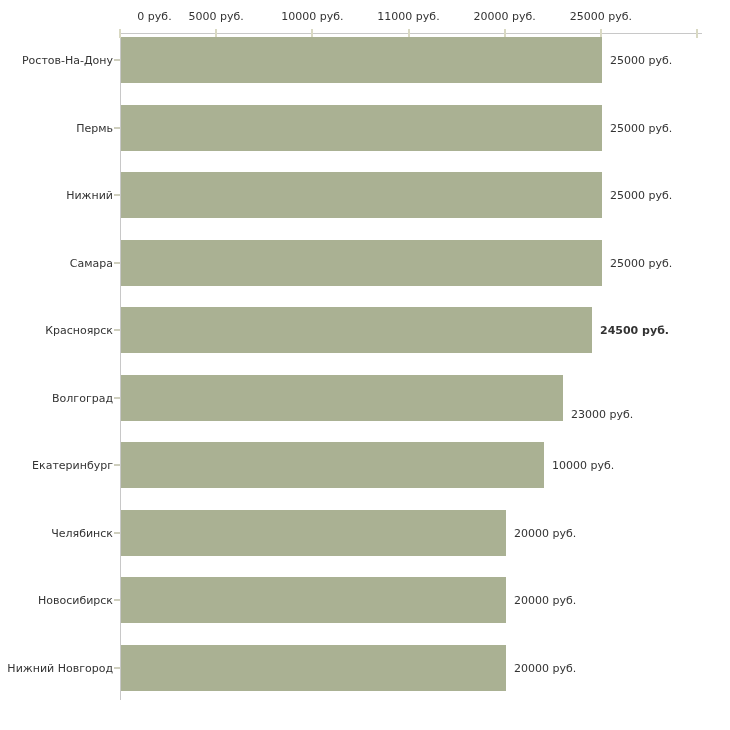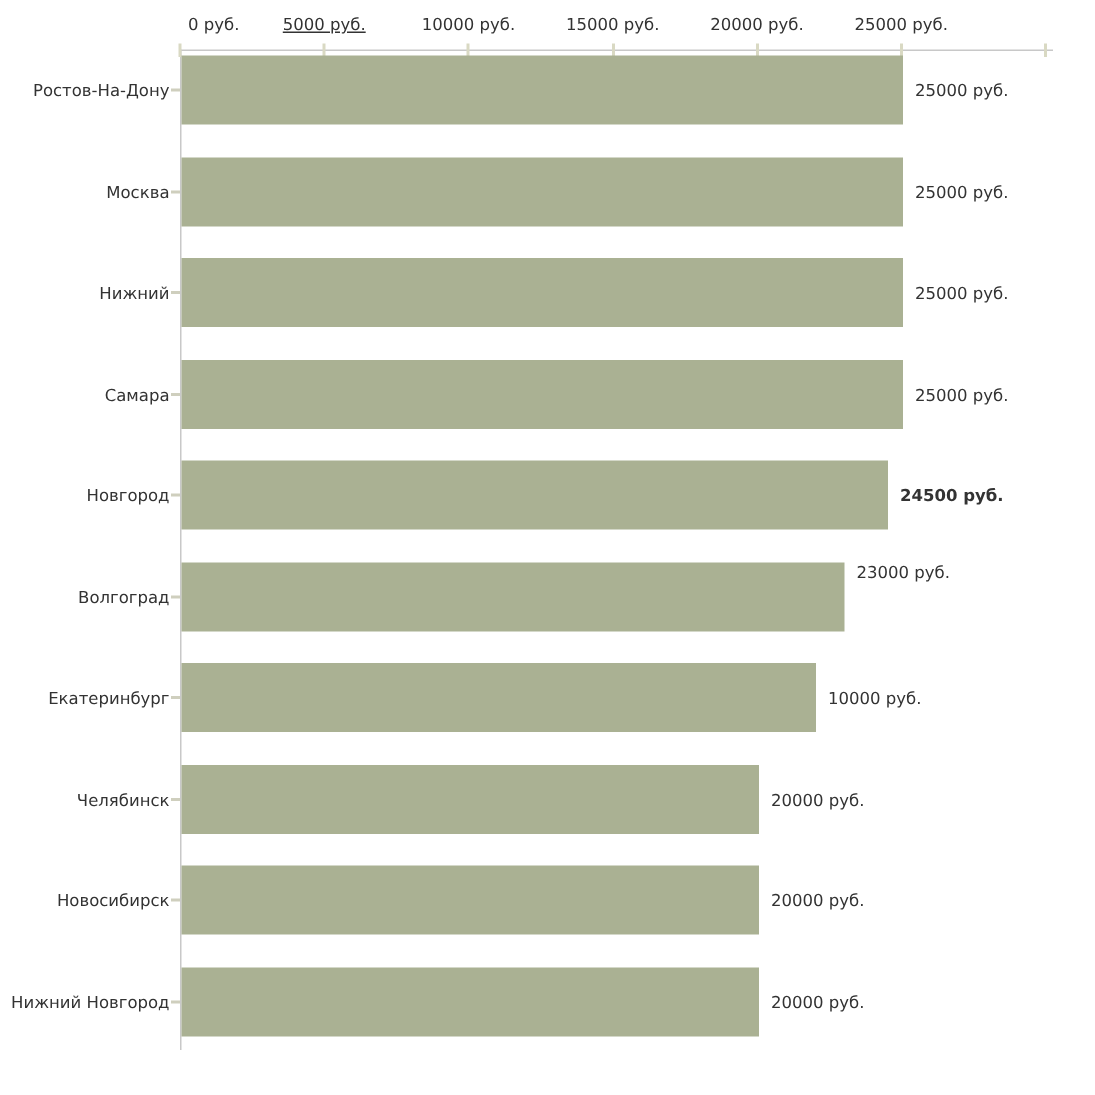--- a/index.html
+++ b/index.html
@@ -64,60 +64,60 @@
     color: #333333;
   }
 </style>
 </head>
 <body>
 
 <div id="canvas">
   <div id="x-axis">
       <div class="x-axis-line" style="left: 120px; top: 33px; width: 582px; background: rgb(200, 200, 200);"></div>
       <div class="y-axis-line" style="left: 120px; top: 33px; height: 667px; background: rgb(200, 200, 200);"></div>
-      <div class="x-tick-label" style="left: 120px; color: rgb(51, 51, 51); padding-left: 45px;">0 руб.</div>
+      <div class="x-tick-label" style="left: 132px; color: rgb(51, 51, 51); padding-left: 45px;">0 руб.</div>
       <div class="x-tick-mark" style="left: 119px; top: 29px; background: rgb(217, 217, 195);"></div>
-      <div class="x-tick-label" style="left: 216.167px; color: rgb(51, 51, 51); text-decoration: underline;">5000 руб.</div>
+      <div class="x-tick-label" style="left: 216.167px; color: rgb(51, 51, 51);">5000 руб.</div>
       <div class="x-tick-mark" style="left: 215.167px; top: 29px; background: rgb(217, 217, 195);"></div>
       <div class="x-tick-label" style="left: 312.333px; color: rgb(51, 51, 51);">10000 руб.</div>
       <div class="x-tick-mark" style="left: 311.333px; top: 29px; background: rgb(217, 217, 195);"></div>
-      <div class="x-tick-label" style="left: 408.5px; color: rgb(51, 51, 51);">15000 руб.</div>
+      <div class="x-tick-label" style="left: 408.5px; color: rgb(51, 51, 51);">11000 руб.</div>
       <div class="x-tick-mark" style="left: 407.5px; top: 29px; background: rgb(217, 217, 195);"></div>
       <div class="x-tick-label" style="left: 504.667px; color: rgb(51, 51, 51);">20000 руб.</div>
       <div class="x-tick-mark" style="left: 503.667px; top: 29px; background: rgb(217, 217, 195);"></div>
       <div class="x-tick-label" style="left: 600.833px; color: rgb(51, 51, 51);">25000 руб.</div>
       <div class="x-tick-mark" style="left: 599.833px; top: 29px; background: rgb(217, 217, 195);"></div>
       <div class="x-tick-label" style="left: 725px; color: rgb(51, 51, 51); margin-left: 48px;">30000 руб.</div>
       <div class="x-tick-mark" style="left: 696px; top: 29px; background: rgb(217, 217, 195);"></div>
     </div>
   <div id="plot-area">
       <div class="cat-label" style="left: 0px; width: 113px; top: 37px; height: 46px; color: rgb(51, 51, 51);">Ростов-На-Дону</div>
       <div class="cat-tick" style="left: 114px; width: 6px; top: 59px; background: rgb(207, 207, 190);"></div>
       <div class="bar" style="left: 121px; top: 37px; width: 481px; height: 46px; background: rgb(170, 177, 147);"></div>
       <div class="value-label" style="left: 610px; top: 37px; height: 46px; color: rgb(51, 51, 51);">25000 руб.</div>
-      <div class="cat-label" style="left: 0px; width: 113px; top: 105px; height: 46px; color: rgb(51, 51, 51);">Москва</div>
+      <div class="cat-label" style="left: 0px; width: 113px; top: 105px; height: 46px; color: rgb(51, 51, 51);">Пермь</div>
       <div class="cat-tick" style="left: 114px; width: 6px; top: 127px; background: rgb(207, 207, 190);"></div>
       <div class="bar" style="left: 121px; top: 105px; width: 481px; height: 46px; background: rgb(170, 177, 147);"></div>
       <div class="value-label" style="left: 610px; top: 105px; height: 46px; color: rgb(51, 51, 51);">25000 руб.</div>
       <div class="cat-label" style="left: 0px; width: 113px; top: 172px; height: 46px; color: rgb(51, 51, 51);">Нижний</div>
       <div class="cat-tick" style="left: 114px; width: 6px; top: 194px; background: rgb(207, 207, 190);"></div>
       <div class="bar" style="left: 121px; top: 172px; width: 481px; height: 46px; background: rgb(170, 177, 147);"></div>
       <div class="value-label" style="left: 610px; top: 172px; height: 46px; color: rgb(51, 51, 51);">25000 руб.</div>
       <div class="cat-label" style="left: 0px; width: 113px; top: 240px; height: 46px; color: rgb(51, 51, 51);">Самара</div>
       <div class="cat-tick" style="left: 114px; width: 6px; top: 262px; background: rgb(207, 207, 190);"></div>
       <div class="bar" style="left: 121px; top: 240px; width: 481px; height: 46px; background: rgb(170, 177, 147);"></div>
       <div class="value-label" style="left: 610px; top: 240px; height: 46px; color: rgb(51, 51, 51);">25000 руб.</div>
-      <div class="cat-label" style="left: 0px; width: 113px; top: 307px; height: 46px; color: rgb(51, 51, 51);">Новгород</div>
+      <div class="cat-label" style="left: 0px; width: 113px; top: 307px; height: 46px; color: rgb(51, 51, 51);">Красноярск</div>
       <div class="cat-tick" style="left: 114px; width: 6px; top: 329px; background: rgb(207, 207, 190);"></div>
       <div class="bar" style="left: 121px; top: 307px; width: 471px; height: 46px; background: rgb(170, 177, 147);"></div>
       <div class="value-label" style="left: 600px; top: 307px; height: 46px; color: rgb(51, 51, 51); font-weight: bold;">24500 руб.</div>
       <div class="cat-label" style="left: 0px; width: 113px; top: 375px; height: 46px; color: rgb(51, 51, 51);">Волгоград</div>
       <div class="cat-tick" style="left: 114px; width: 6px; top: 397px; background: rgb(207, 207, 190);"></div>
       <div class="bar" style="left: 121px; top: 375px; width: 442px; height: 46px; background: rgb(170, 177, 147);"></div>
-      <div class="value-label" style="left: 571px; top: 358px; height: 46px; color: rgb(51, 51, 51);">23000 руб.</div>
+      <div class="value-label" style="left: 571px; top: 391px; height: 46px; color: rgb(51, 51, 51);">23000 руб.</div>
       <div class="cat-label" style="left: 0px; width: 113px; top: 442px; height: 46px; color: rgb(51, 51, 51);">Екатеринбург</div>
       <div class="cat-tick" style="left: 114px; width: 6px; top: 464px; background: rgb(207, 207, 190);"></div>
       <div class="bar" style="left: 121px; top: 442px; width: 423px; height: 46px; background: rgb(170, 177, 147);"></div>
       <div class="value-label" style="left: 552px; top: 442px; height: 46px; color: rgb(51, 51, 51);">10000 руб.</div>
       <div class="cat-label" style="left: 0px; width: 113px; top: 510px; height: 46px; color: rgb(51, 51, 51);">Челябинск</div>
       <div class="cat-tick" style="left: 114px; width: 6px; top: 532px; background: rgb(207, 207, 190);"></div>
       <div class="bar" style="left: 121px; top: 510px; width: 385px; height: 46px; background: rgb(170, 177, 147);"></div>
       <div class="value-label" style="left: 514px; top: 510px; height: 46px; color: rgb(51, 51, 51);">20000 руб.</div>
       <div class="cat-label" style="left: 0px; width: 113px; top: 577px; height: 46px; color: rgb(51, 51, 51);">Новосибирск</div>
       <div class="cat-tick" style="left: 114px; width: 6px; top: 599px; background: rgb(207, 207, 190);"></div>

